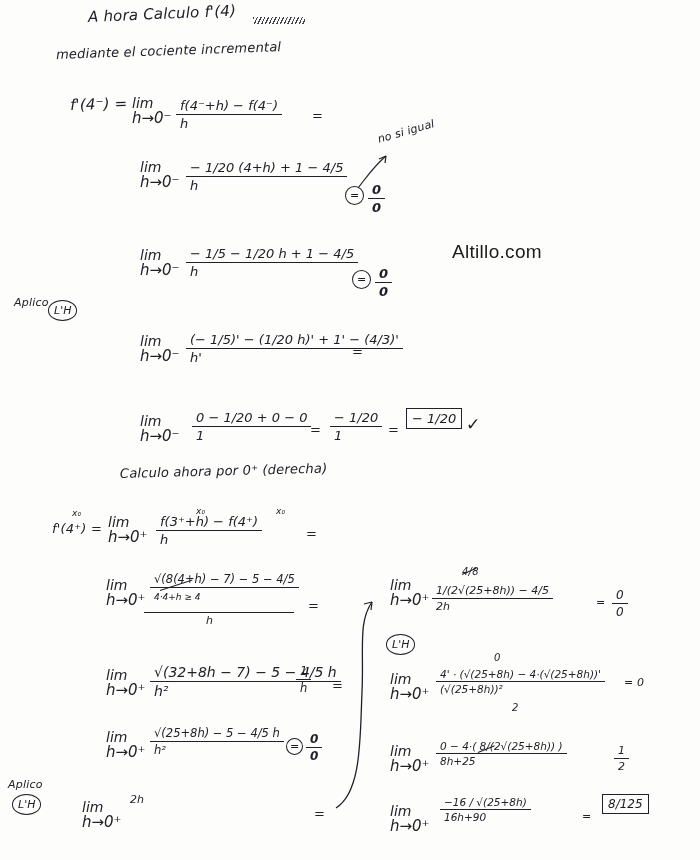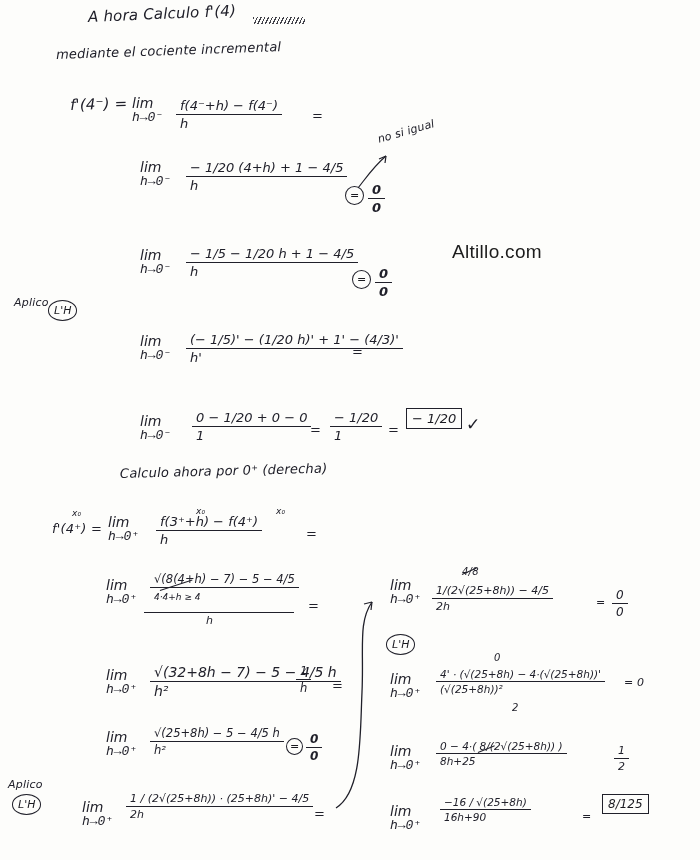--- a/index.html
+++ b/index.html
@@ -48,21 +48,21 @@
   }
   .lim {
     position: absolute;
     font-style: italic;
     font-family: "DejaVu Sans", sans-serif;
     line-height: 1.05;
     white-space: nowrap;
     color: #20202a;
   }
   .lim .top { display: block; font-size: 14px; }
-  .lim .bot { display: block; font-size: 13px; font-family: Liberation Mono, monospace; }
+  .lim .bot { display: block; font-size: 15px; }
   .circled {
     position: absolute;
     border: 1.4px solid #20202a;
     border-radius: 50%;
     font-style: italic;
     font-size: 11px;
     text-align: center;
     line-height: 1;
     padding: 3px 4px;
     white-space: nowrap;
@@ -316,21 +316,20 @@
   </div>
   <div class="circled" style="left:12px; top:794px; padding:4px 5px;">
     <span>L'H</span>
   </div>
 
   <div class="lim" style="left:82px; top:800px;">
     <span class="top">lim</span>
     <span class="bot">h→0⁺</span>
   </div>
   <div class="frac" style="left:126px; top:792px; font-size:11px;">
-    <span class="num">1 / (2√(25+8h)) · (25+8h)' − 4/5</span>
     <span class="den">2h</span>
   </div>
   <div class="hw med" style="left:314px; top:806px;">
     <span>=</span>
   </div>
 
   <svg class="curve" style="left:330px; top:596px;" width="54" height="230" viewBox="0 0 54 230">
     <path d="M6 212 C32 196, 30 140, 32 96 C34 52, 28 26, 42 6" stroke="#20202a" stroke-width="1.3" fill="none"></path>
     <path d="M42 6 L34 8 M42 6 L41 14" stroke="#20202a" stroke-width="1.2" fill="none"></path>
   </svg>

